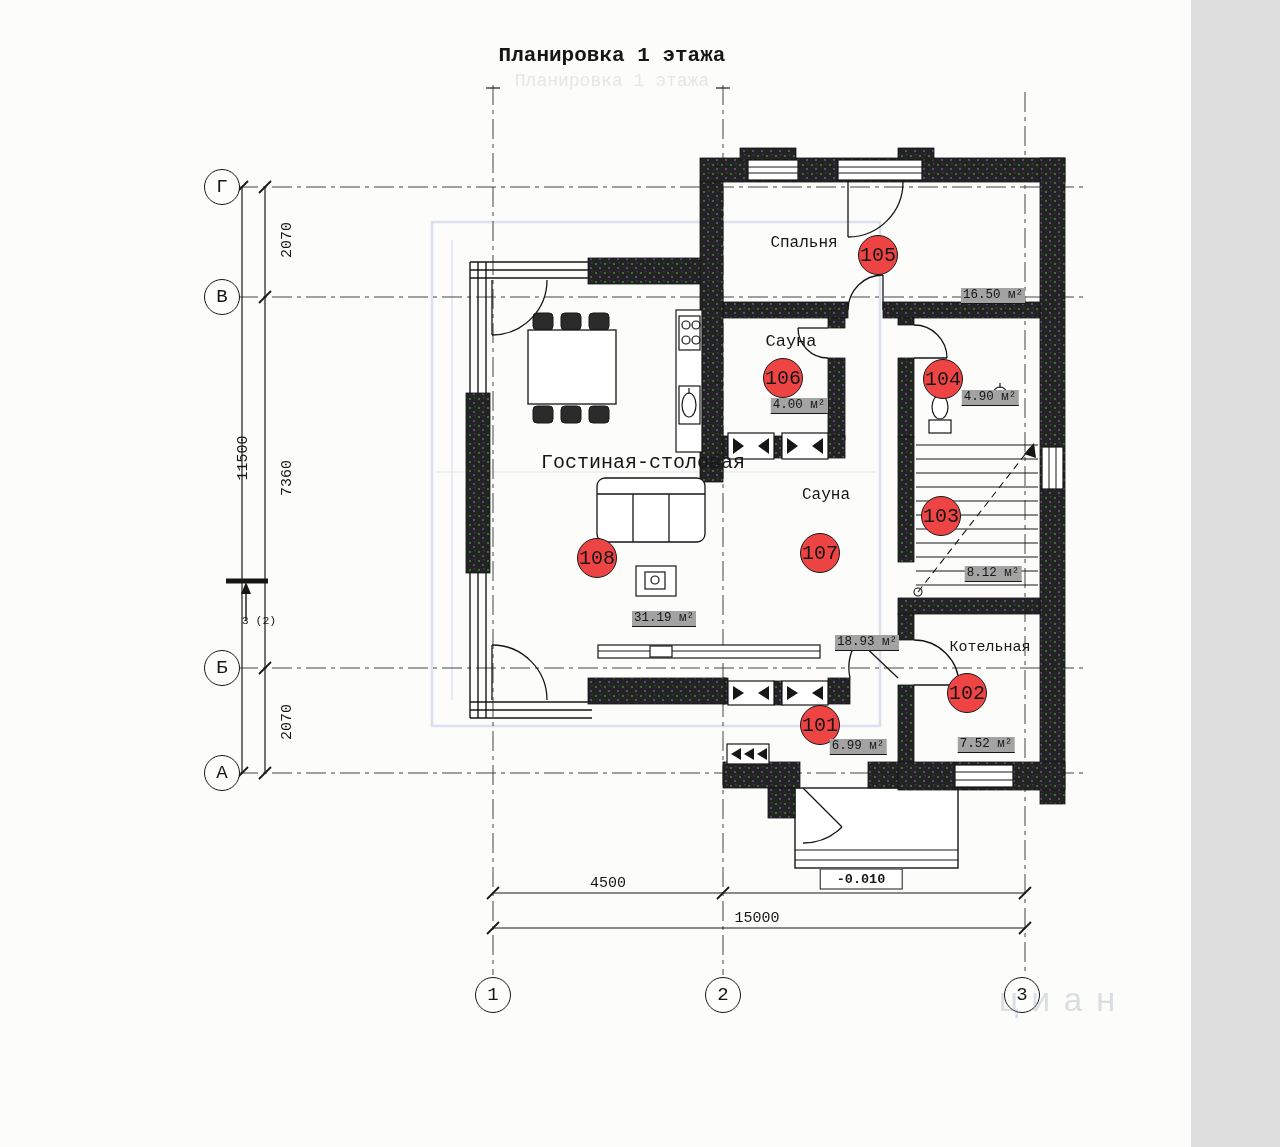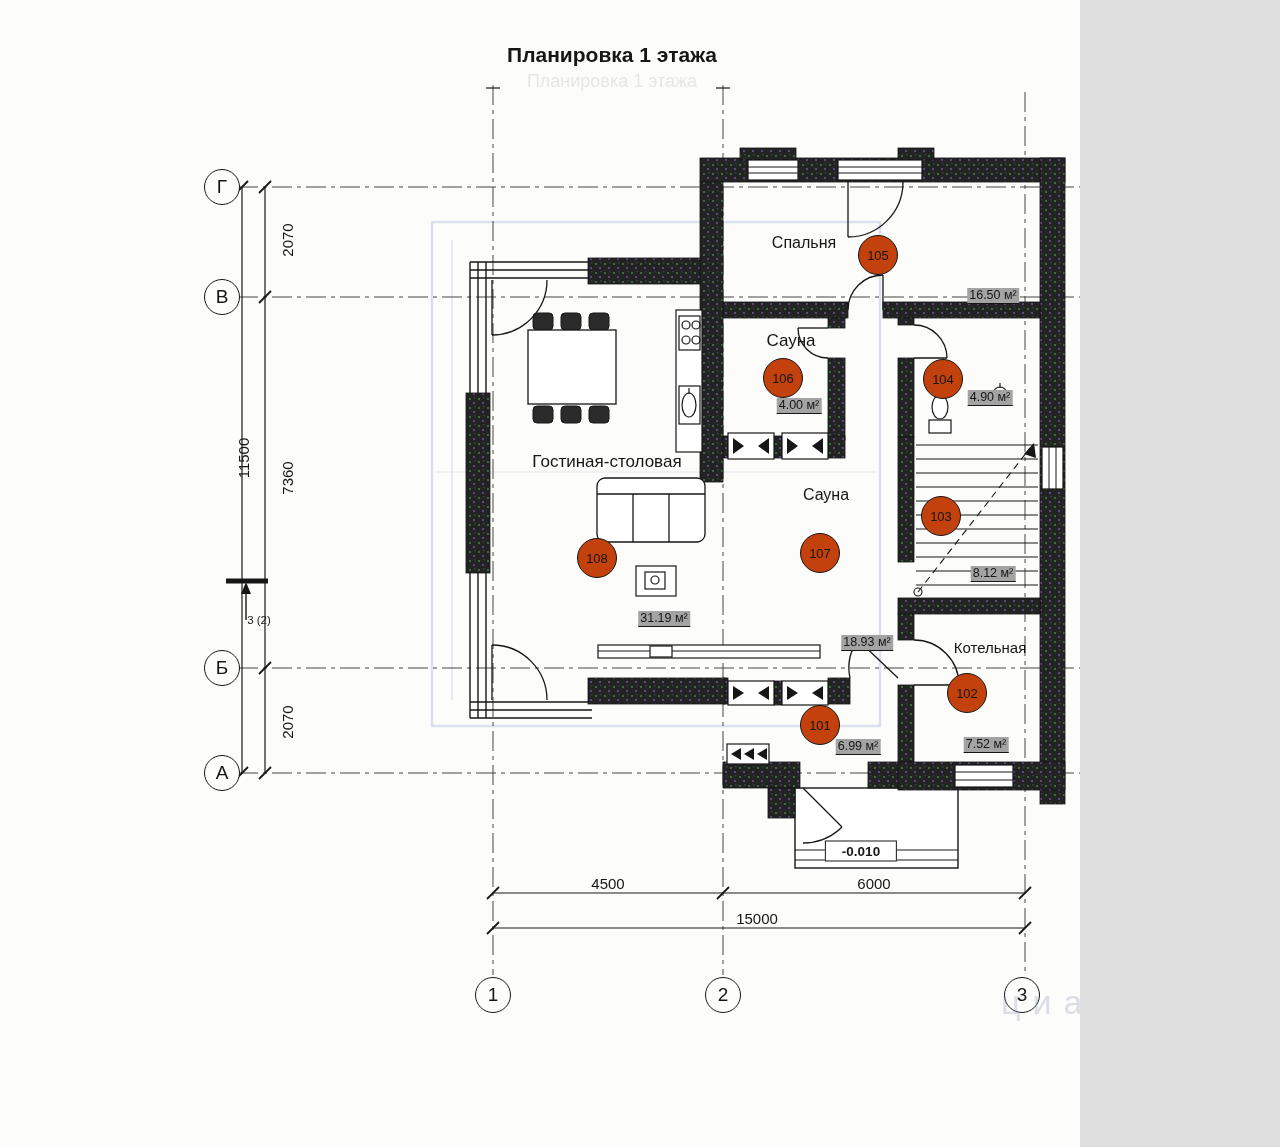--- a/index.html
+++ b/index.html
@@ -1,36 +1,36 @@
 <!DOCTYPE html>
 <html><head>
 <meta charset="utf-8">
 <style>
   html,body{margin:0;padding:0;background:#dedede;}
   .page{
-    position:relative;width:1080px;height:1147px;background:#fcfcfa;
-    font-family:Liberation Sans, sans-serif;color:#161616;overflow:hidden;
+    position:relative;width:1191px;height:1147px;background:#fcfcfa;
+    font-family:Liberation Mono, monospace;color:#161616;overflow:hidden;
   }
   .page svg{position:absolute;left:0;top:0;}
   .abs{position:absolute;transform:translate(-50%,-50%);white-space:nowrap;}
   .rot{transform:translate(-50%,-50%) rotate(-90deg);}
   .axis-circle{
     width:36px;height:36px;border:1.7px solid #161616;border-radius:50%;
     background:#fdfdfc;display:flex;align-items:center;justify-content:center;
     font-size:19px;box-sizing:border-box;
   }
   .room-num{
     width:40px;height:40px;border:1.6px solid #161616;border-radius:50%;
-    background:#c2410c;display:flex;align-items:center;justify-content:center;
-    font-size:13px;box-sizing:border-box;
+    background:#ef4444;display:flex;align-items:center;justify-content:center;
+    font-size:20px;box-sizing:border-box;
   }
   .room-name{font-size:16px;}
   .area{font-size:12.5px;border-bottom:1.2px solid #161616;padding:0 2px 1px;background:#a3a3a3;}
   .dim{font-size:15px;}
-  .elev{border:1.6px solid #161616;background:#fff;font-weight:bold;font-size:13.5px;padding:2px 16px;}
+  .elev{border:1.6px solid #161616;background:#fff;font-weight:bold;font-size:13.5px;padding:2px 16px;margin-top:28px;}
   .title{font-size:21px;font-weight:bold;}
   .ghost-title{font-size:18px;color:#9a9a9a;opacity:.22;filter:blur(.6px);}
   .section-lbl{font-size:11.5px;margin-left:48px;}
   .watermark{font-size:34px;letter-spacing:12px;color:rgba(140,152,178,.30);}
 </style>
 </head>
 <body>
 
 <div class="page">
 
@@ -297,21 +297,21 @@
 <div class="abs room-name" style="left:791px;top:341px;font-size:17px">Сауна</div>
 <div class="abs room-num" style="left:783px;top:378px">106</div>
 <div class="abs area" style="left:799px;top:406px">4.00 м²</div>
 
 <div class="abs room-num" style="left:943px;top:379px">104</div>
 <div class="abs area" style="left:990px;top:398px">4.90 м²</div>
 
 <div class="abs room-num" style="left:941px;top:516px">103</div>
 <div class="abs area" style="left:993px;top:574px">8.12 м²</div>
 
-<div class="abs room-name" style="left:607px;top:462px;font-size:17px">Гостиная-столовая</div>
+<div class="abs room-name" style="left:643px;top:462px;font-size:20px">Гостиная-столовая</div>
 <div class="abs room-num" style="left:597px;top:558px">108</div>
 <div class="abs area" style="left:664px;top:619px">31.19 м²</div>
 
 <div class="abs room-name" style="left:826px;top:495px">Сауна</div>
 <div class="abs room-num" style="left:820px;top:553px">107</div>
 <div class="abs area" style="left:867px;top:643px">18.93 м²</div>
 
 <div class="abs room-name" style="left:990px;top:647px;font-size:15px">Котельная</div>
 <div class="abs room-num" style="left:967px;top:693px">102</div>
 <div class="abs area" style="left:986px;top:745px">7.52 м²</div>

